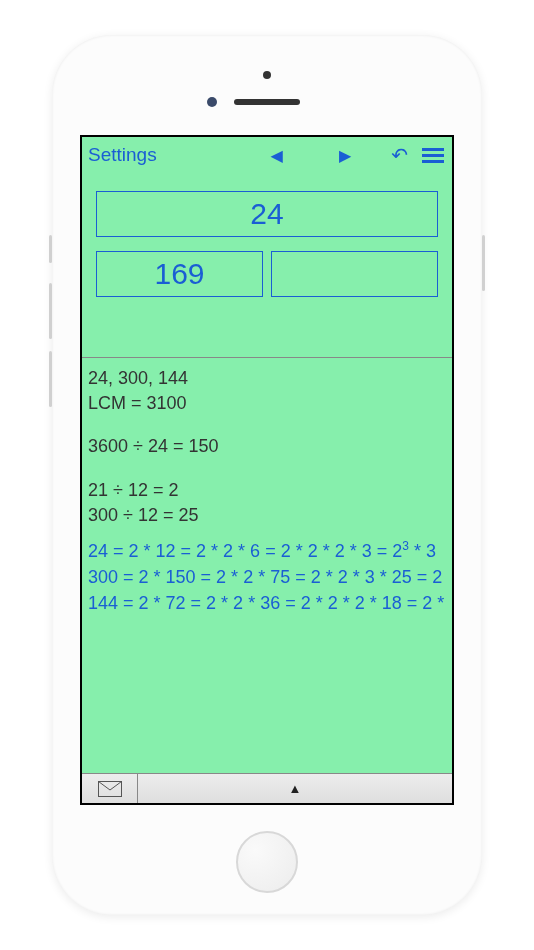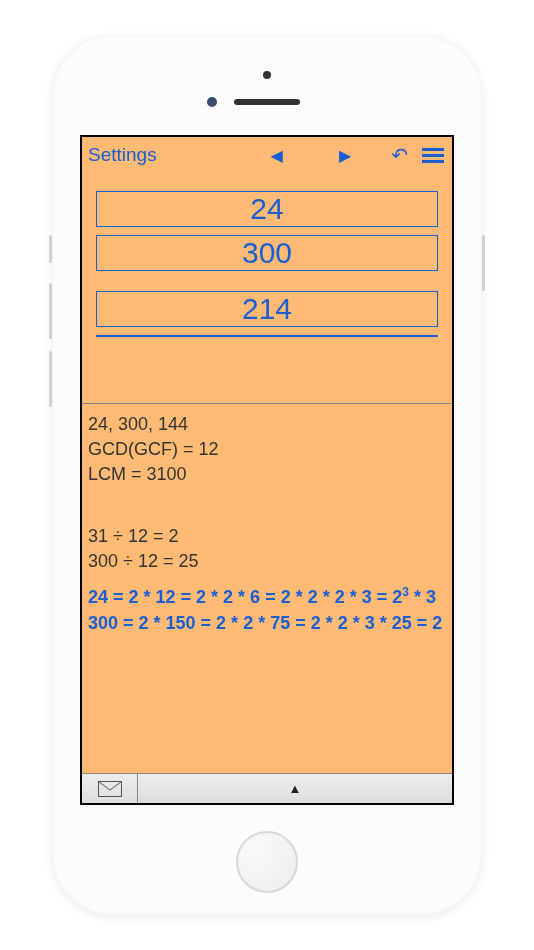--- a/index.html
+++ b/index.html
@@ -58,21 +58,21 @@
       width: 62px;
       height: 62px;
       border: 2px solid #d8d8d8;
       border-radius: 50%;
       background: radial-gradient(circle at 30% 30%, #fafafa, #ececec);
     }
     .screen {
       width: 100%;
       height: 100%;
       border: 2px solid #000;
-      background: #fdba74;
+      background: #86efac;
       display: flex;
       flex-direction: column;
       overflow: hidden;
     }
     .toolbar {
       height: 36px;
       display: flex;
       align-items: center;
       padding: 0 6px;
       color: #1a5ed4;
@@ -94,22 +94,21 @@
       width: 22px;
       height: 3px;
       background: #1a5ed4;
     }
     .inputs {
       padding: 18px 14px 10px 14px;
     }
     .input-row {
       display: flex;
       gap: 8px;
-      margin-bottom: 20px;
-      flex-direction: column;
+      margin-bottom: 14px;
     }
     .num-field {
       flex: 1;
       border: 1px solid #1a5ed4;
       height: 46px;
       display: flex;
       align-items: center;
       justify-content: center;
       font-size: 30px;
       color: #1a5ed4;
@@ -127,21 +126,20 @@
       flex: 1;
       overflow: hidden;
     }
     .results .line { white-space: nowrap; }
     .factor-block { margin-top: 10px; }
     .factor-line {
       color: #1a5ed4;
       font-size: 18px;
       white-space: nowrap;
       line-height: 1.45;
-      font-weight: bold;
     }
     .factor-line sup { font-size: 12px; }
     .bottom-bar {
       display: flex;
       height: 30px;
       background: linear-gradient(#ededed, #dedede);
       border-top: 1px solid #888;
     }
     .mail-btn {
       width: 56px;
@@ -191,43 +189,43 @@
       <span class="menu-icon">
         <span></span>
           <span></span>
           <span></span>
       </span>
     </div>
 
     <div class="inputs">
       <div class="input-row">
         <div class="num-field">24</div>
-        <div class="num-field">300</div>
       </div>
       <div class="input-row">
-        <div class="num-field">214</div>
+        <div class="num-field">169</div>
         <div class="num-field"></div>
       </div>
     </div>
 
     <div style="height:36px"></div>
     <div class="divider"></div>
 
     <div class="results">
       <div class="line">24, 300, 144</div>
-      <div class="line">GCD(GCF) = 12</div>
       <div class="line">LCM = 3100</div>
       <div class="gap-block"></div>
+      <div class="line">3600 ÷ 24 = 150</div>
       <div class="gap-block"></div>
-      <div class="line">31 ÷ 12 = 2</div>
+      <div class="line">21 ÷ 12 = 2</div>
       <div class="line">300 ÷ 12 = 25</div>
 
       <div class="factor-block">
         <div class="factor-line"><span>24 = 2 * 12 = 2 * 2 * 6 = 2 * 2 * 2 * 3 = 2</span><sup>3</sup><span> * 3</span></div>
         <div class="factor-line">300 = 2 * 150 = 2 * 2 * 75 = 2 * 2 * 3 * 25 = 2</div>
+        <div class="factor-line">144 = 2 * 72 = 2 * 2 * 36 = 2 * 2 * 2 * 18 = 2 *</div>
       </div>
     </div>
 
     <div class="bottom-bar">
       <div class="mail-btn">
         <svg class="mail-svg" viewBox="0 0 24 16">
           <rect x="0.5" y="0.5" width="23" height="15" fill="none" stroke="#555" stroke-width="1"></rect>
           <path d="M0.5 0.5 L12 9 L23.5 0.5" fill="none" stroke="#555" stroke-width="1"></path>
         </svg>
       </div>

